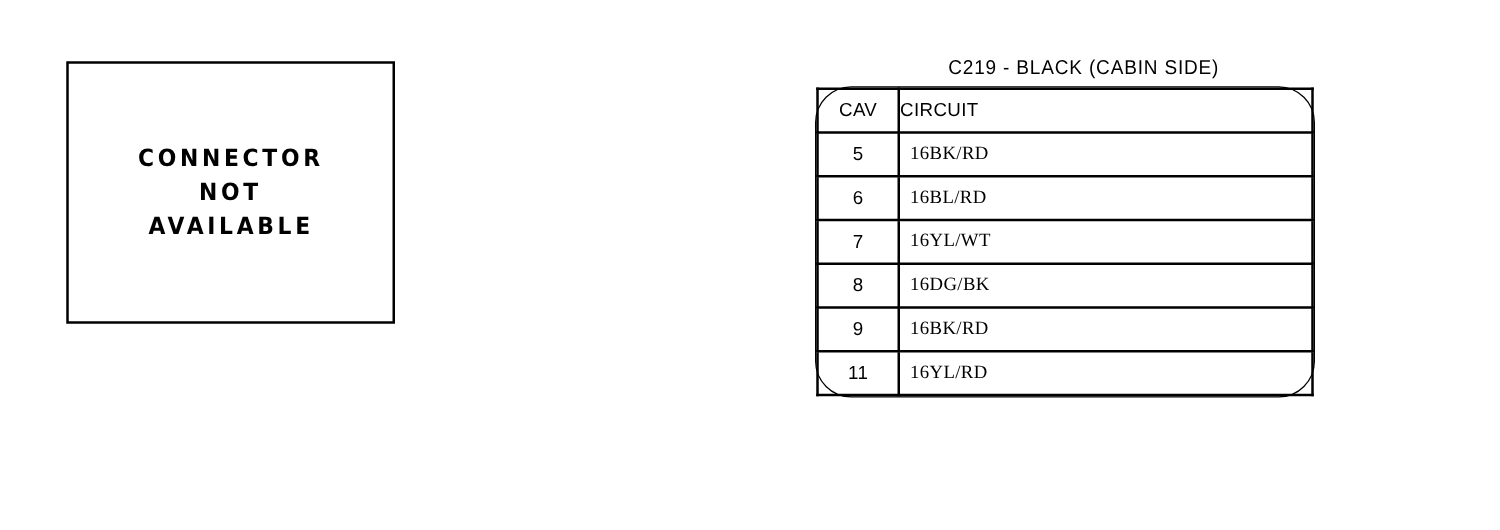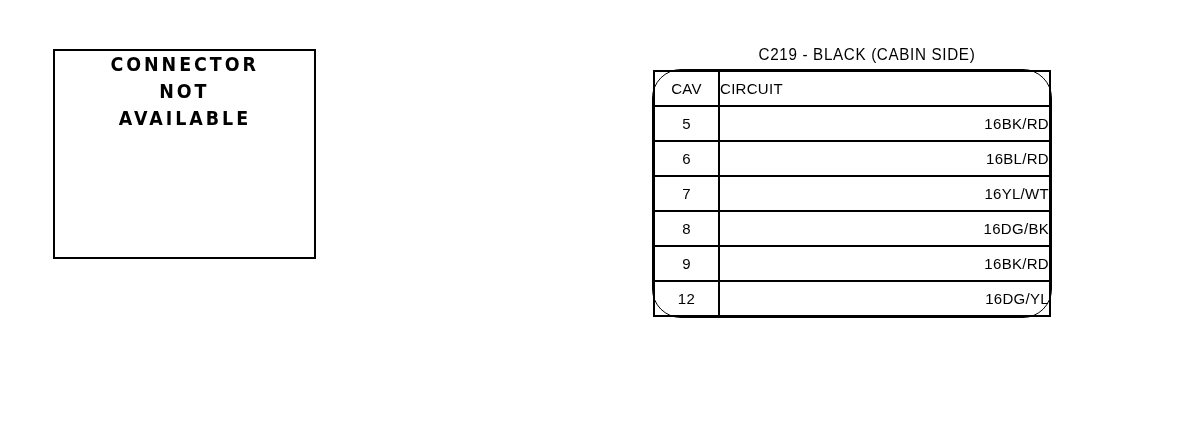--- a/index.html
+++ b/index.html
@@ -22,21 +22,21 @@
     left: 53px;
     top: 49px;
     width: 263px;
     height: 210px;
     box-sizing: border-box;
     border: 2px solid #000000;
     background: #ffffff;
     display: flex;
     flex-direction: column;
     align-items: center;
-    justify-content: flex-start;
+    justify-content: center;
   }
   #connector-box .cnl {
     font-family: "DejaVu Sans", sans-serif;
     font-weight: 700;
     font-size: 19px;
     line-height: 27px;
     letter-spacing: 3.2px;
     text-align: center;
     white-space: nowrap;
     transform: scaleX(0.92);
@@ -88,22 +88,23 @@
     border-radius: 28px;
   }
   #cav-table th.cav-head,
   #cav-table td.cav-cell {
     text-align: center;
   }
   #cav-table th.circuit-head {
     text-align: left;
   }
   #cav-table td.circuit-cell {
-    text-align: right;
+    text-align: left;
     padding-left: 8px;
+    font-family: Liberation Serif, serif;
   }
 </style>
 </head>
 <body>
 
 <div id="connector-box">
   <div class="cnl">CONNECTOR</div>
   <div class="cnl">NOT</div>
   <div class="cnl">AVAILABLE</div>
 </div>
@@ -138,18 +139,18 @@
       </tr>
       <tr>
         <td class="cav-cell">8</td>
         <td class="circuit-cell">16DG/BK</td>
       </tr>
       <tr>
         <td class="cav-cell">9</td>
         <td class="circuit-cell">16BK/RD</td>
       </tr>
       <tr>
-        <td class="cav-cell">12</td>
-        <td class="circuit-cell">16DG/YL</td>
+        <td class="cav-cell">11</td>
+        <td class="circuit-cell">16YL/RD</td>
       </tr>
     </tbody>
   </table>
 </div>
 
 </body></html>

